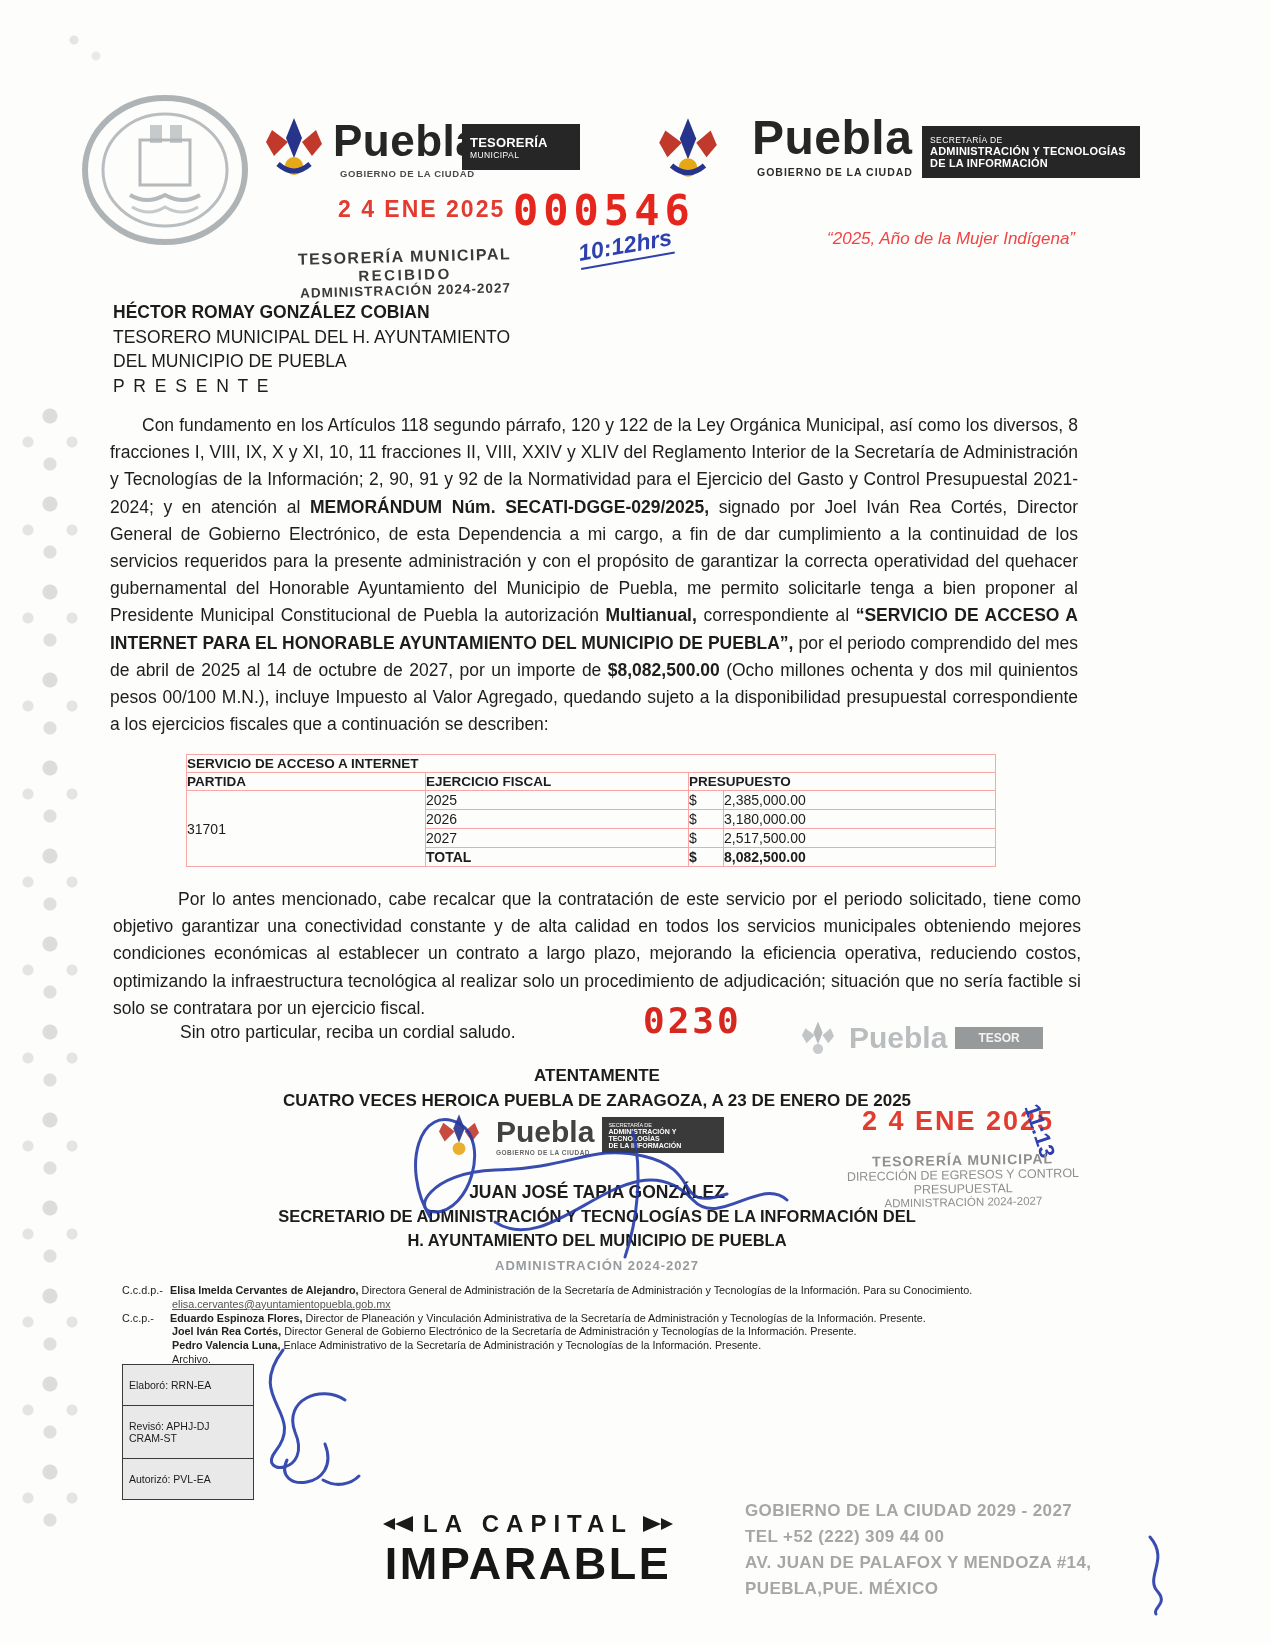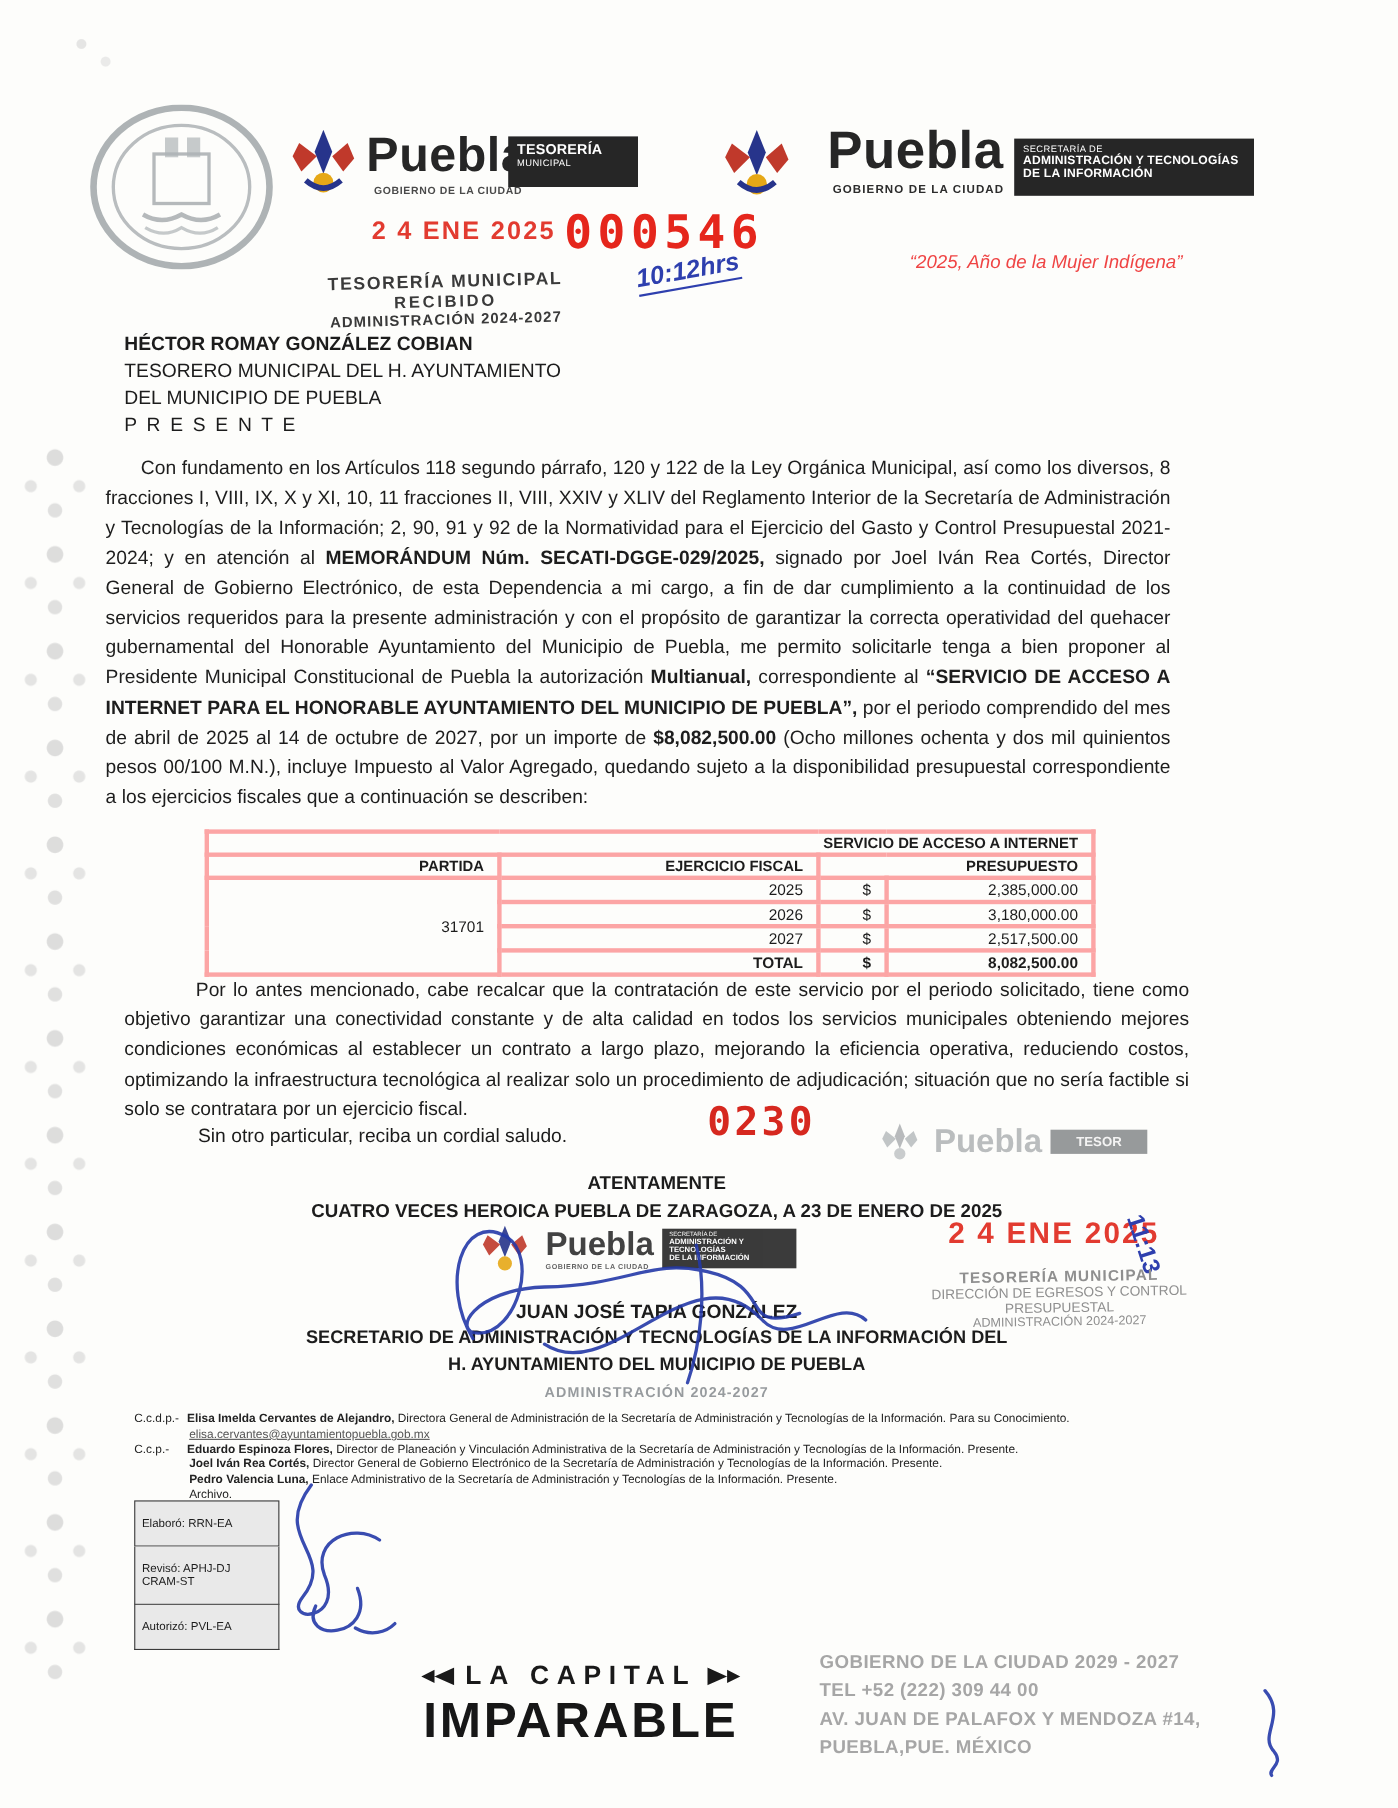--- a/index.html
+++ b/index.html
@@ -23,41 +23,41 @@
   .ornament-corner {
     position:absolute; left:58px; top:28px; width:60px; height:44px; opacity:.4;
     background-image:
       radial-gradient(circle at 16px 12px, #c3c3c3 0 4px, transparent 5px),
       radial-gradient(circle at 38px 28px, #cfcfcf 0 4px, transparent 5px);
     background-size:60px 44px;
   }
 
   
   .brand-text { font-weight:bold; color:#262626; letter-spacing:.5px; }
-  .black-box { background:#262626; color:#fff; display:flex; flex-direction:column; justify-content:flex-start; padding:4px 8px; box-sizing:border-box; }
+  .black-box { background:#262626; color:#fff; display:flex; flex-direction:column; justify-content:center; padding:4px 8px; box-sizing:border-box; }
   .black-box .bb-sm { font-size:8.5px; letter-spacing:.4px; }
   .black-box .bb-lg { font-size:11px; font-weight:bold; letter-spacing:.2px; }
   .tagline { font-size:10.5px; font-weight:bold; letter-spacing:1px; color:#2c2c2c; }
 
   .red-stamp { color:#e23b30; font-weight:600; }
   .red-folio { color:#e5261c; font-weight:bold; font-family:"DejaVu Sans Mono", monospace; }
   .blue-hand { color:#2e3fae; font-weight:600; font-style:italic; }
   .gray-stamp { color:#3a3a3a; font-weight:600; text-align:center; }
 
   .quote-block { text-align:right; }
   .quote-line { font-style:italic; font-size:17px; color:#ef4444; }
   .oficio-line { font-weight:bold; font-size:17px; margin-top:2px; }
 
   .addr-line { font-size:17.5px; line-height:24.5px; }
 
   .body-text { text-align:justify; font-size:17.5px; line-height:27.2px; color:#1d1d1d; }
   .b { font-weight:bold; }
 
   table.budget { border-collapse:collapse; width:810px; font-size:14px; }
-  table.budget td { border:4px solid #fca5a5; padding:1px 12px; text-align:right; }
+  table.budget td { border:1px solid #fca5a5; padding:1px 0; text-align:left; }
   td.t-title { font-weight:bold; font-size:13.5px; }
   td.t-h { font-weight:bold; font-size:13.5px; }
   td.t-amt { text-align:right; padding-right:105px; }
   tr.total td { font-weight:bold; }
 
   .center-line { text-align:center; font-weight:bold; font-size:17px; width:968px; }
 
   .stamp2-lines { text-align:center; color:#8f8f8f; transform:rotate(-1deg); }
 
   .cc-block { font-size:10.8px; line-height:13.8px; color:#222; }
@@ -140,21 +140,21 @@
     <div class="quote-line">“2025, Año de la Mujer Indígena”</div>
   </div>
 
   <div class="abs" style="left:113px; top:300px;">
     <div class="addr-line b">HÉCTOR ROMAY GONZÁLEZ COBIAN</div>
     <div class="addr-line">TESORERO MUNICIPAL DEL H. AYUNTAMIENTO</div>
     <div class="addr-line">DEL MUNICIPIO DE PUEBLA</div>
     <div class="addr-line" style="letter-spacing:2px;">P R E S E N T E</div>
   </div>
 
-  <div class="abs body-text" style="left:96px; top:412px; width:968px; text-indent:32px;">
+  <div class="abs body-text" style="left:110px; top:412px; width:968px; text-indent:32px;">
     <span>Con fundamento en los Artículos 118 segundo párrafo, 120 y 122 de la Ley Orgánica Municipal, así como los diversos, 8 fracciones I, VIII, IX, X y XI, 10, 11 fracciones II, VIII, XXIV y XLIV del Reglamento Interior de la Secretaría de Administración y Tecnologías de la Información; 2, 90, 91 y 92  de la Normatividad para el Ejercicio del Gasto y Control Presupuestal 2021-2024; y en atención al </span><span class="b">MEMORÁNDUM Núm. SECATI-DGGE-029/2025,</span><span> signado por Joel Iván Rea Cortés, Director General de Gobierno Electrónico, de esta Dependencia a mi cargo, a fin de dar cumplimiento a la continuidad de los servicios requeridos para la presente administración y con el propósito de garantizar la correcta operatividad del quehacer gubernamental del Honorable Ayuntamiento del Municipio de Puebla, me permito solicitarle tenga a bien proponer al Presidente Municipal Constitucional de Puebla la autorización </span><span class="b">Multianual,</span><span> correspondiente al </span><span class="b">“SERVICIO DE ACCESO A INTERNET PARA EL HONORABLE AYUNTAMIENTO DEL MUNICIPIO DE PUEBLA”,</span><span> por el periodo comprendido del mes de abril de 2025 al 14 de octubre de 2027, por un importe de </span><span class="b">$8,082,500.00</span><span> (Ocho millones ochenta y dos mil quinientos pesos 00/100 M.N.), incluye Impuesto al Valor Agregado, quedando sujeto a la disponibilidad presupuestal correspondiente a los ejercicios fiscales que a continuación se describen:</span>
   </div>
 
   <div class="abs" style="left:186px; top:754px;">
     <table class="budget">
       <tbody>
           <tr>
         <td colspan="4" class="t-title">SERVICIO DE ACCESO A INTERNET</td>
       </tr>
       <tr>

